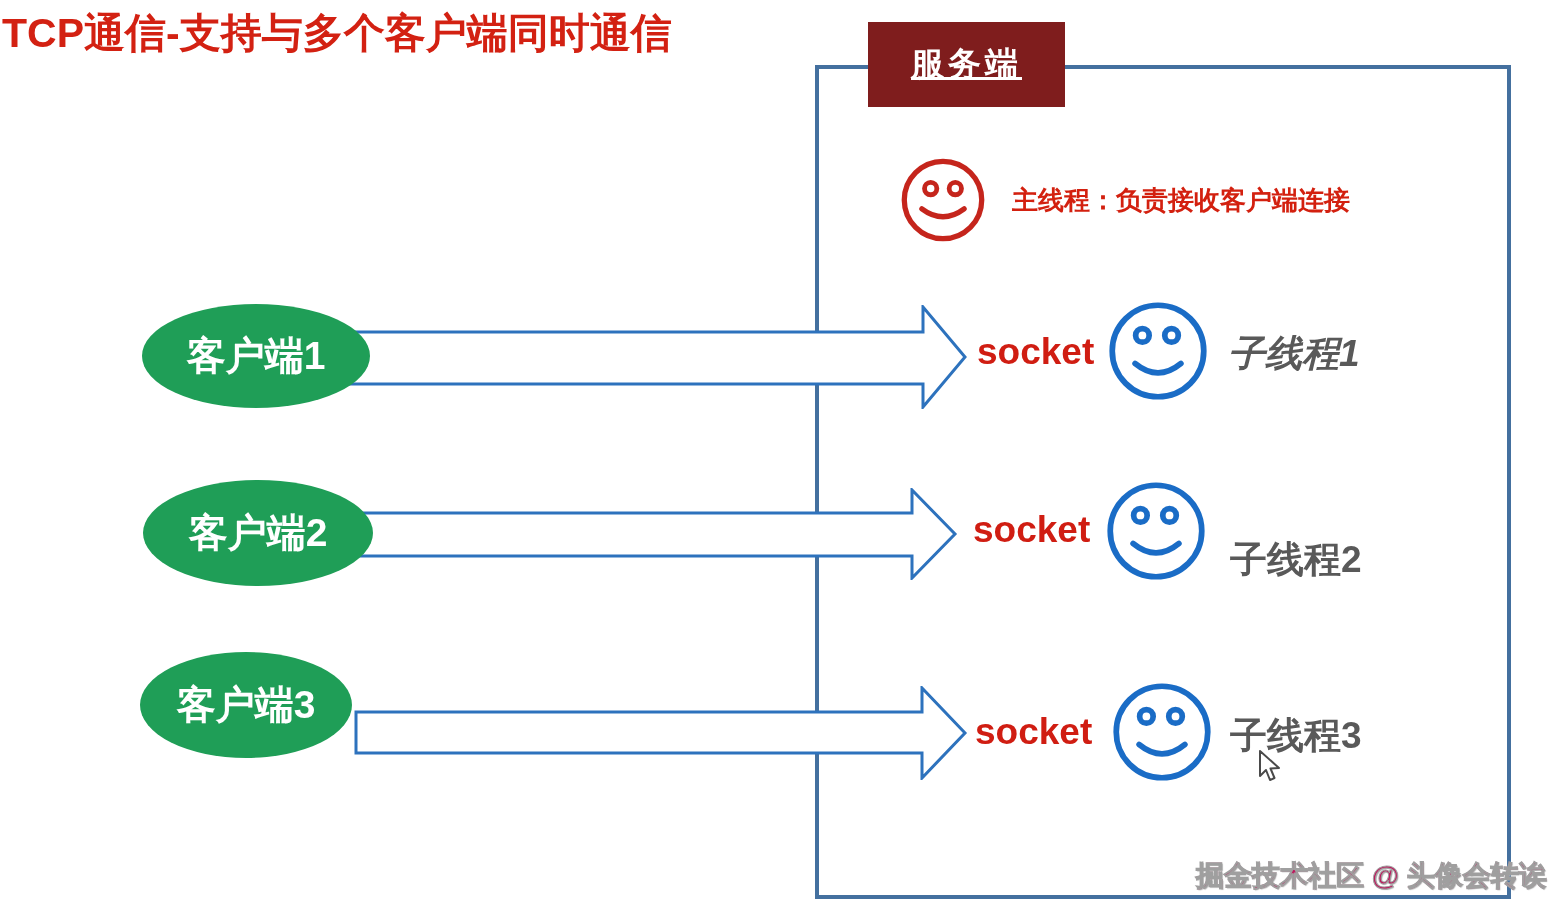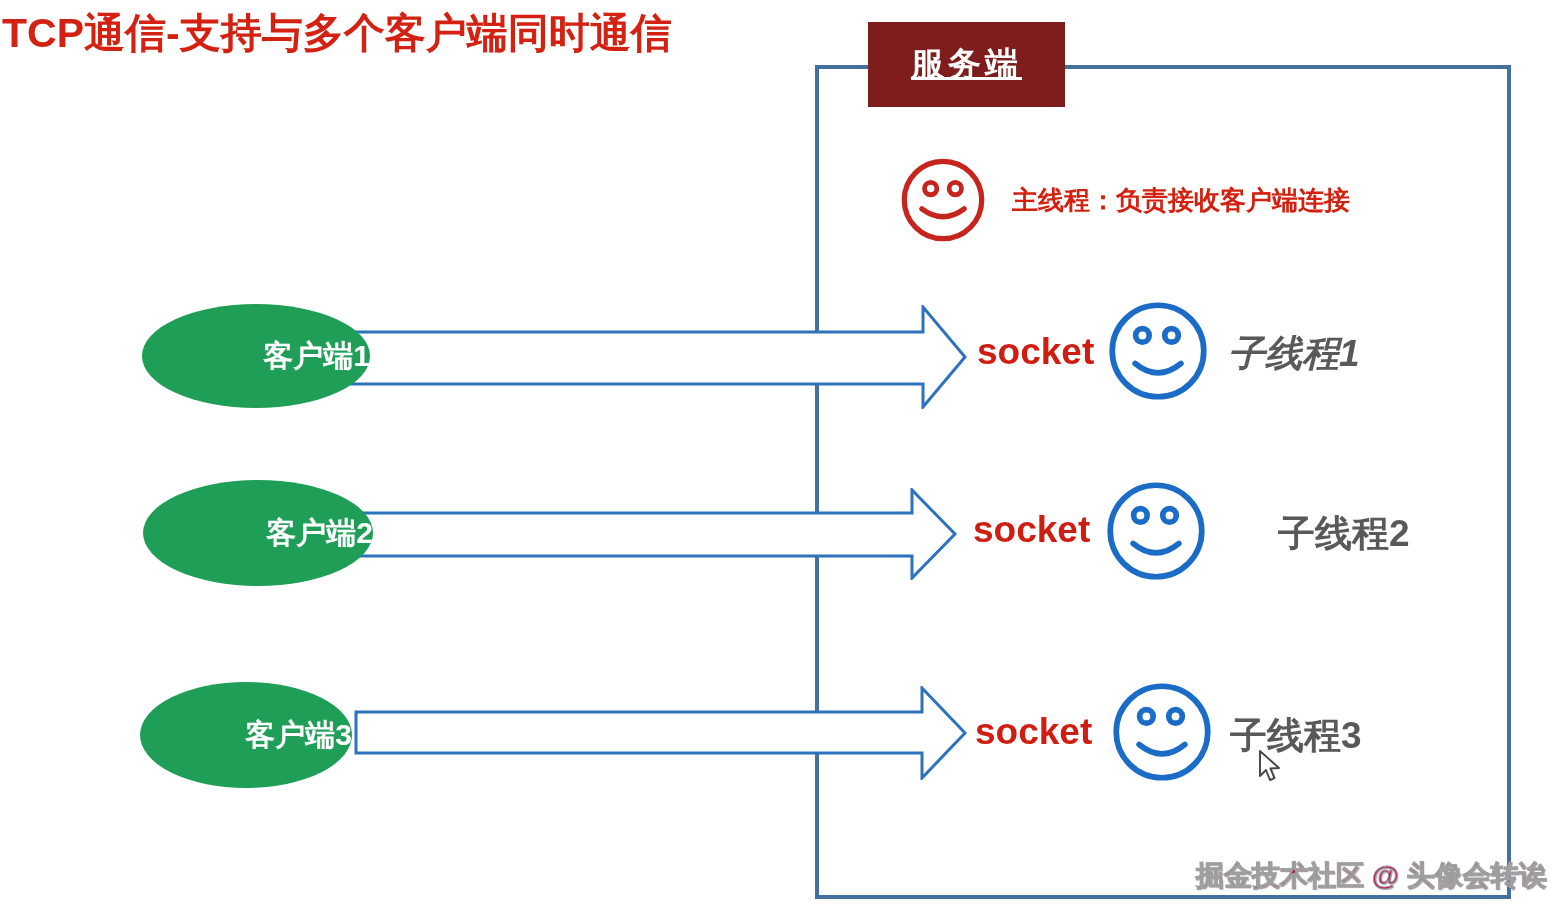--- a/index.html
+++ b/index.html
@@ -57,29 +57,29 @@
     justify-content: center;
     z-index: 4;
     text-decoration: underline;
   }
 
   .client-ellipse {
     background: #1f9e57;
     border-radius: 50%;
     display: flex;
     align-items: center;
-    justify-content: flex-end;
+    justify-content: center;
     color: #ffffff;
-    font-size: 30px;
+    font-size: 39px;
     font-weight: 700;
     z-index: 3;
   }
   .client-1 { left: 142px; top: 304px; width: 228px; height: 104px; }
   .client-2 { left: 143px; top: 480px; width: 230px; height: 106px; }
-  .client-3 { left: 140px; top: 682px; width: 212px; height: 106px; }
+  .client-3 { left: 140px; top: 652px; width: 212px; height: 106px; }
 
   .arrow-svg { z-index: 2; }
   .arrow-1 { left: 300px; top: 305px; }
   .arrow-2 { left: 300px; top: 488px; }
   .arrow-3 { left: 354px; top: 686px; }
 
   .socket-label {
     font-size: 37px;
     font-weight: 700;
     color: #d01d12;
@@ -91,21 +91,21 @@
   .socket-3 { left: 975px; top: 711px; }
 
   .thread-label {
     font-size: 37px;
     font-weight: 700;
     color: #595959;
     white-space: nowrap;
     z-index: 3;
   }
   .thread-1 { left: 1228px; top: 329px; font-style: italic; }
-  .thread-2 { left: 1230px; top: 509px; margin-left: 48px; }
+  .thread-2 { left: 1230px; top: 535px; }
   .thread-3 { left: 1230px; top: 711px; }
 
   .smiley { z-index: 3; }
   .smiley-main { left: 899px; top: 156px; }
   .smiley-t1 { left: 1106px; top: 299px; }
   .smiley-t2 { left: 1104px; top: 479px; }
   .smiley-t3 { left: 1110px; top: 680px; }
 
   .main-thread-label {
     left: 1012px;

